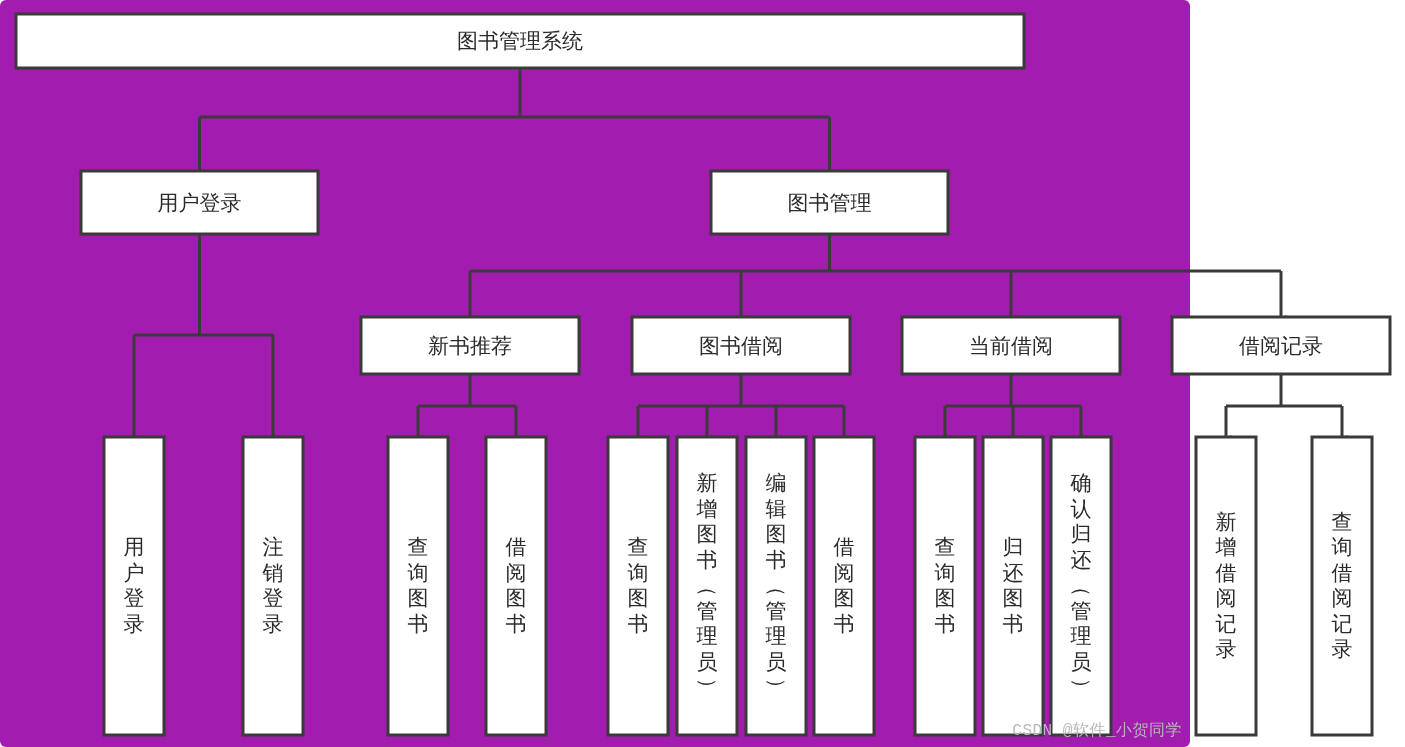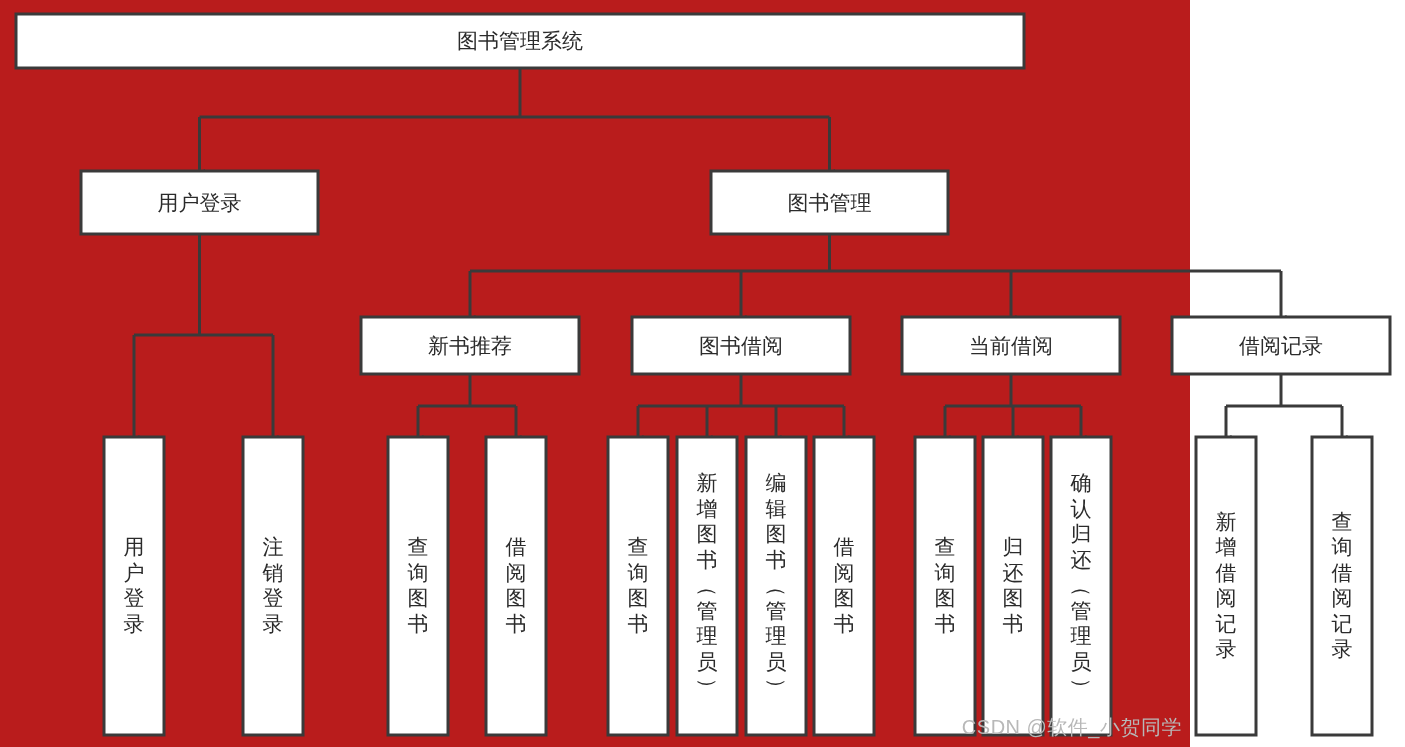--- a/index.html
+++ b/index.html
@@ -1,42 +1,42 @@
 <!DOCTYPE html>
 <html><head>
 <meta charset="utf-8">
 <style>
   html,body{margin:0;padding:0;background:#ffffff;}
   body{
     width:1405px;height:747px;
     font-family:"DejaVu Sans","Liberation Sans",sans-serif;
     overflow:hidden;
   }
-  #diagram-root{position:relative;width:1190px;height:747px;background:#b91c1c;}
+  #diagram-root{position:relative;width:1190px;height:747px;background:#a21caf;border-radius:6px;}
   svg#tree{position:absolute;left:0;top:0;width:1405px;height:747px;display:block;}
   .node-box{fill:#ffffff;stroke:#3a3a3a;stroke-width:3;}
   .edge{stroke:#3a3a3a;stroke-width:3;fill:none;stroke-linecap:butt;}
   .node-label{
     font-family:"DejaVu Sans","Liberation Sans",sans-serif;
     fill:#2b2b2b;
     font-size:21px;
     text-anchor:middle;
     dominant-baseline:middle;
   }
   .node-label-v{
     font-family:"DejaVu Sans","Liberation Sans",sans-serif;
     fill:#2b2b2b;
     font-size:21px;
     text-anchor:middle;
   }
   .watermark{
     position:absolute;
     right:8px;bottom:6px;
-    font-family:Liberation Sans, sans-serif;
-    font-size:20px;
+    font-family:Liberation Mono, monospace;
+    font-size:16px;
     color:#b8b8b8;
     letter-spacing:0.5px;
     white-space:nowrap;
     pointer-events:none;
   }
 </style>
 </head>
 <body>
 
 <div id="diagram-root">

